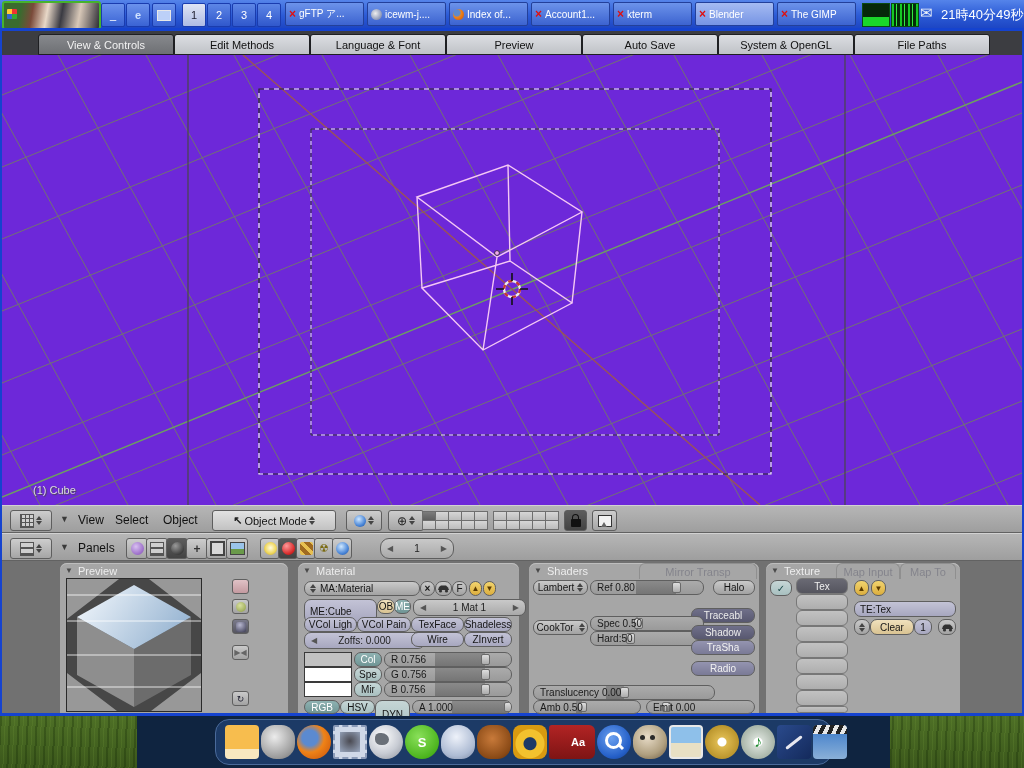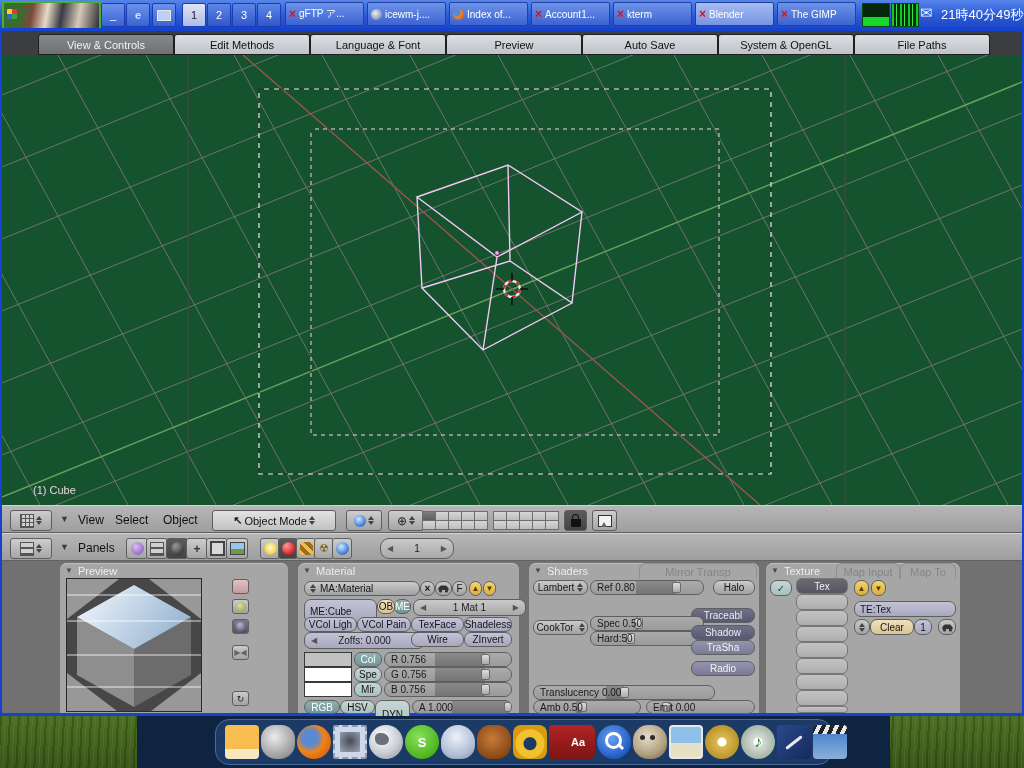--- a/index.html
+++ b/index.html
@@ -38,21 +38,21 @@
   
   .frame{background:#1543cf;}
 
   
   #prefsbar{left:2px;top:31px;width:1020px;height:24px;background:#3c3d41;border-bottom:1px solid #26272b;}
   .ptabtn{top:3px;height:19px;border:1px solid #1e1f22;border-radius:3px 3px 0 0;font-size:11px;
     background:linear-gradient(#dcdee2,#bfc2c7);color:#111;display:flex;align-items:center;justify-content:center;}
   .ptabtn.active{background:linear-gradient(#87898d,#6e7074);color:#f2f2f2;}
 
   
-  #viewport{left:2px;top:55px;width:1020px;height:546px;background:#14532d;overflow:hidden;}
+  #viewport{left:2px;top:55px;width:1020px;height:546px;background:#6d28d9;overflow:hidden;}
   #objlabel{left:31px;top:429px;color:#dcdcdc;font-size:11px;text-shadow:1px 1px 1px #4a4a4a;}
 
   
   .hdr{left:2px;width:1020px;height:28px;background:linear-gradient(#b6b6b6,#9e9e9e);
     border-top:1px solid #d2d2d2;border-bottom:1px solid #626262;box-sizing:border-box;}
   .hbtn{position:absolute;top:4px;height:19px;border:1px solid #5e5e5e;border-radius:3px;
     background:linear-gradient(#cdcdcd,#a5a5a5);display:flex;align-items:center;justify-content:center;gap:2px;}
   .hbtn.dark{background:linear-gradient(#5c5c5c,#434343);}
   .minigrid{width:12px;height:12px;border:1px solid #555;
     background:repeating-linear-gradient(0deg,#555 0 1px,transparent 1px 4px),

